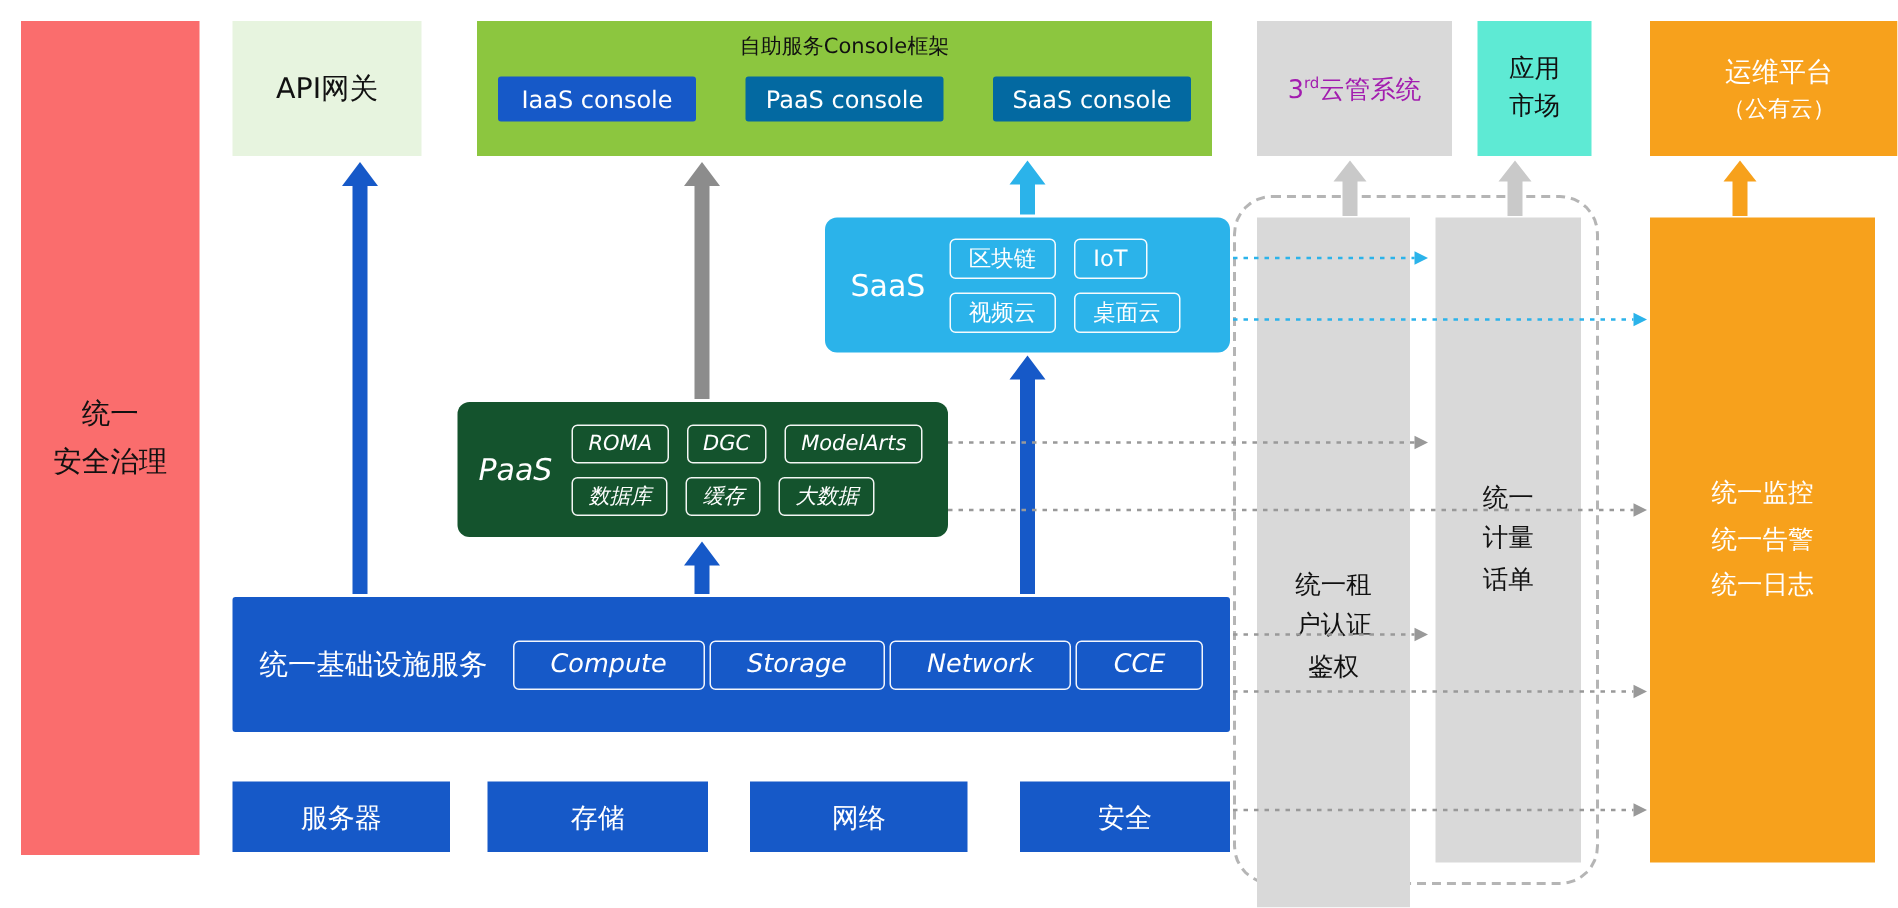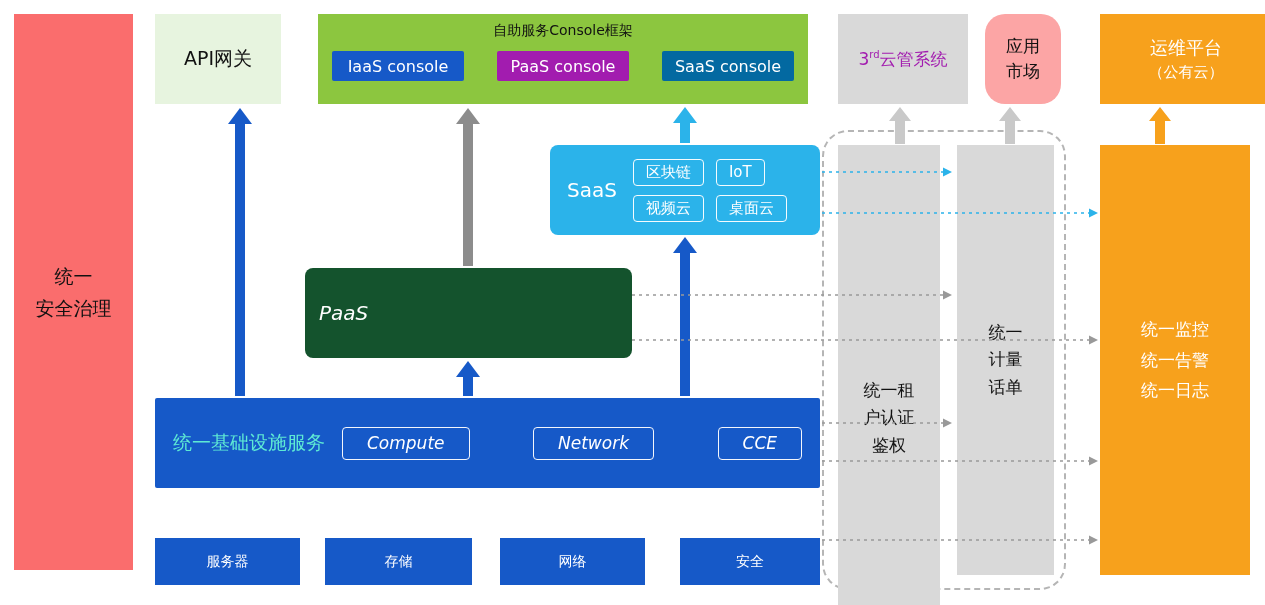--- a/index.html
+++ b/index.html
@@ -8,45 +8,45 @@
   .box { position:absolute; display:flex; align-items:center; justify-content:center; text-align:center; }
   .pre { white-space:pre-line; }
 
   .red-bar    { left:14px;  top:14px; width:119px; height:556px; background:#FA6D6D; color:#111; font-size:19px; line-height:1.7; }
   .api-box    { left:155px; top:14px; width:126px; height:90px;  background:#E7F4DF; color:#111; font-size:19px; }
   .frame      { left:318px; top:14px; width:490px; height:90px;  background:#8CC63F; flex-direction:column; justify-content:flex-start; padding:8px 14px 12px; }
   .frame-title{ font-size:14px; color:#111; }
   .frame-row  { display:flex; width:100%; justify-content:space-between; margin-top:11px; }
   .console-btn{ height:30px; min-width:132px; padding:0 12px; display:flex; align-items:center; justify-content:center; font-size:16px; color:#fff; border-radius:2px; }
   .btn-blue   { background:#1659C8; }
-  .btn-gray   { background:#a21caf; }
+  .btn-gray   { background:#0369a1; }
   .btn-cyan   { background:#0369a1; }
   .third-box  { left:838px; top:14px; width:130px; height:90px; background:#D9D9D9; color:#a21caf; font-size:17px; }
   .third-box sup { font-size:10px; }
-  .market-box { left:985px; top:14px; width:76px;  height:90px; background:#fca5a5; color:#111; font-size:17px; line-height:1.5;border-radius:20px; }
+  .market-box { left:985px; top:14px; width:76px;  height:90px; background:#5eead4; color:#111; font-size:17px; line-height:1.5; }
   .ops-box    { left:1100px; top:14px; width:172px; height:90px; background:#F7A11C; color:#fff; flex-direction:column; }
   .ops-l1 { font-size:18px; }
   .ops-l2 { font-size:15px; margin-top:3px; }
 
   .saas-box   { left:550px; top:145px; width:270px; height:90px; background:#2BB3EA; border-radius:8px; justify-content:flex-start; padding:0 10px 0 17px; gap:16px; }
   .saas-label { font-size:20px; color:#fff; }
   .paas-box   { left:305px; top:268px; width:327px; height:90px; background:#14532d; border-radius:8px; justify-content:flex-start; padding:0 8px 0 14px; gap:13px;font-style:italic; }
   .paas-label { font-size:20px; color:#fff; }
   .chip-rows  { display:flex; flex-direction:column; gap:9px; }
   .chip-row   { display:flex; gap:12px; }
   .chip { border:1.5px solid rgba(255,255,255,.95); border-radius:4px; color:#fff; display:flex; align-items:center; justify-content:center; }
   .chip-sm { height:27px; padding:0 12px; font-size:15px; }
   .chip-xs { height:26px; padding:0 10px; font-size:14px; }
 
   .infra-box  { left:155px; top:398px; width:665px; height:90px; background:#1659C8; justify-content:flex-start; padding:0 18px; gap:17px; border-radius:2px; }
-  .infra-label{ font-size:19px; color:#5eead4; white-space:nowrap; }
+  .infra-label{ font-size:19px; color:#ffffff; white-space:nowrap; }
   .infra-chips{ display:flex; flex:1; justify-content:space-between;font-style:italic; }
   .chip-lg { height:33px; padding:0 24px; font-size:17px; }
 
-  .btm { top:538px; height:47px; background:#1659C8; color:#fff; font-size:14px; }
+  .btm { top:521px; height:47px; background:#1659C8; color:#fff; font-size:18px; }
   .btm-1 { left:155px; width:145px; }
   .btm-2 { left:325px; width:147px; }
   .btm-3 { left:500px; width:145px; }
   .btm-4 { left:680px; width:140px; }
 
   .dashed-group { position:absolute; left:822px; top:130px; width:244px; height:460px; border:2px dashed #b5b5b5; border-radius:26px; }
   .vbar { color:#111; font-size:17px; line-height:1.6; background:#D9D9D9; }
   .vbar-1 { left:838px; top:145px; width:102px; height:546px; }
   .vbar-2 { left:957px; top:145px; width:97px;  height:430px; }
   .vbar-3 { left:1100px; top:145px; width:150px; height:430px; background:#F7A11C; color:#fff; font-size:17px; line-height:1.8; }
@@ -101,26 +101,39 @@
       </div>
       <div class="chip-row">
         <div class="chip chip-sm">视频云</div>
         <div class="chip chip-sm">桌面云</div>
       </div>
     </div>
   </div>
 
   <div class="box paas-box">
     <span class="paas-label">PaaS</span>
+    <div class="chip-rows">
+      <div class="chip-row">
+        <div class="chip chip-xs">ROMA</div>
+        <div class="chip chip-xs">DGC</div>
+        <div class="chip chip-xs">ModelArts</div>
+      </div>
+      <div class="chip-row">
+        <div class="chip chip-xs">数据库</div>
+        <div class="chip chip-xs">缓存</div>
+        <div class="chip chip-xs">大数据</div>
+      </div>
+    </div>
   </div>
 
   <div class="box infra-box">
     <span class="infra-label">统一基础设施服务</span>
     <div class="infra-chips">
       <div class="chip chip-lg">Compute</div>
+      <div class="chip chip-lg">Storage</div>
       <div class="chip chip-lg">Network</div>
       <div class="chip chip-lg">CCE</div>
     </div>
   </div>
 
   <div class="box btm btm-1">
       <span>服务器</span>
     </div>
   <div class="box btm btm-2">
       <span>存储</span>

